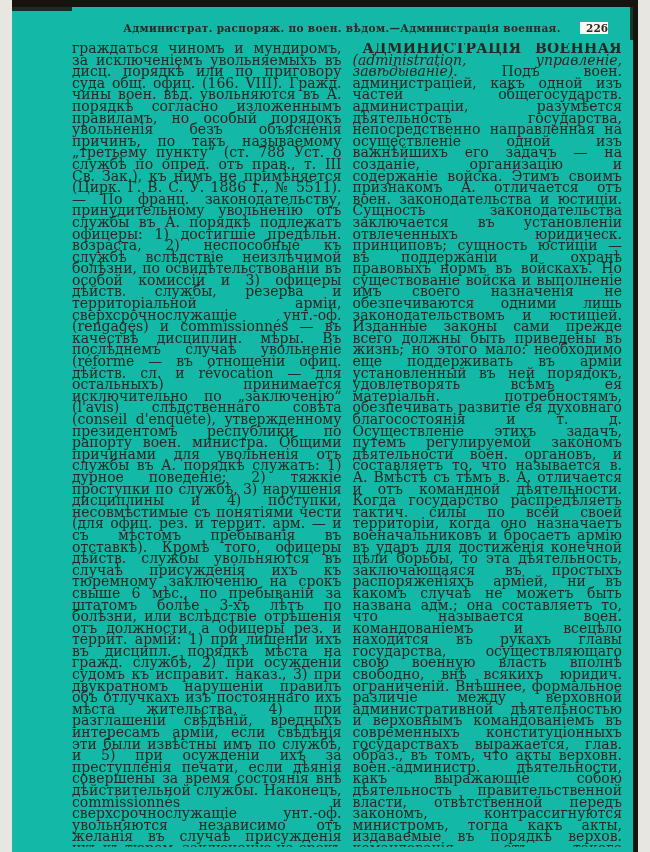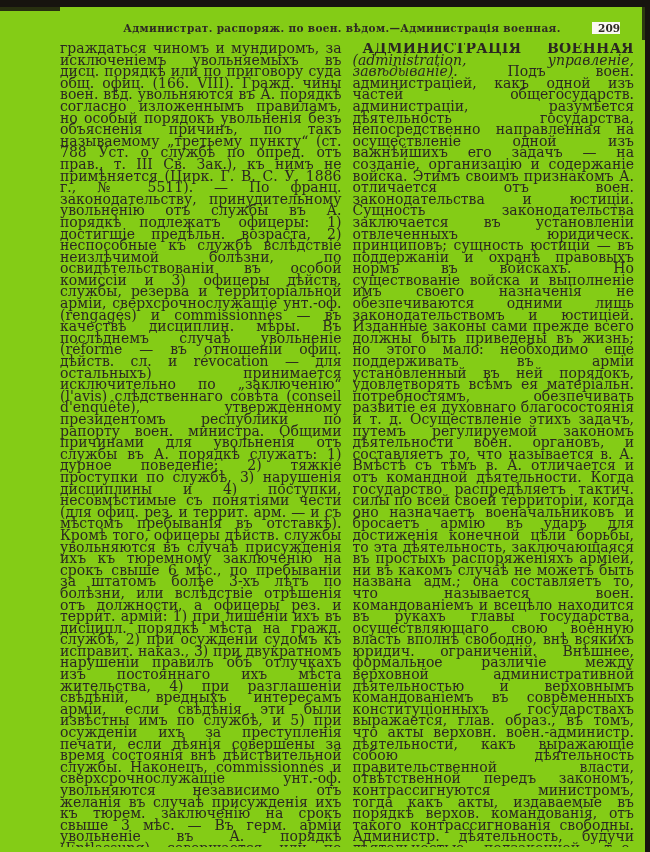--- a/index.html
+++ b/index.html
@@ -5,25 +5,24 @@
   html, body {
     margin: 0;
     padding: 0;
     background: #e8e6e0;
   }
   .page {
     position: relative;
     width: 626px;
     height: 852px;
     margin: 0 auto;
-    background: #84cc16;
+    background: #14b8a6;
     overflow: hidden;
     font-family: "DejaVu Serif", "Liberation Serif", serif;
     color: #2b2722;
-    padding-left: 24px;
   }
   
   .scan-edge-top {
     position: absolute; top: 0; left: 0;
     width: 100%; height: 7px;
     background: #17140f;
   }
   .scan-edge-top::before {
     content: ""; position: absolute; left: 0; top: 7px;
     width: 60px; height: 4px; background: #17140f; opacity: .85;
@@ -110,21 +109,21 @@
 </head>
 <body>
 
 <div class="page">
 
   <div class="scan-edge-top"></div>
   <div class="scan-edge-right"></div>
 
   <header class="running-head">
     <span class="head-title">Администрат. распоряж. по воен. вѣдом.—Администрація военная.</span>
-    <span class="page-num">209</span>
+    <span class="page-num">226</span>
   </header>
 
   <main class="columns">
 
     <section class="col col-left">
       <p class="body-text">граждаться чиномъ и мундиромъ, за исключеніемъ увольняемыхъ въ дисц. порядкѣ или по приговору суда общ. офиц. (166. VIII). Гражд. чины воен. вѣд. увольняются въ А. порядкѣ согласно изложеннымъ правиламъ, но особый порядокъ увольненія безъ объясненія причинъ, по такъ называемому „третьему пункту“ (ст. 788 Уст. о службѣ по опред. отъ прав., т. III Св. Зак.), къ нимъ не примѣняется (Цирк. Г. В. С. У. 1886 г., № 5511). — По франц. законодательству, принудительному увольненію отъ службы въ А. порядкѣ подлежатъ офицеры: 1) достигшіе предѣльн. возраста, 2) неспособные къ службѣ вслѣдствіе неизлѣчимой болѣзни, по освидѣтельствованіи въ особой комиссіи и 3) офицеры дѣйств. службы, резерва и территоріальной арміи, сверхсрочнослужащіе унт.-оф. (rengagés) и commissionnés — въ качествѣ дисциплин. мѣры. Въ послѣднемъ случаѣ увольненіе (réforme — въ отношеніи офиц. дѣйств. сл. и révocation — для остальныхъ) принимается исключительно по „заключенію“ (l'avis) слѣдственнаго совѣта (conseil d'enquête), утвержденному президентомъ республики по рапорту воен. министра. Общими причинами для увольненія отъ службы въ А. порядкѣ служатъ: 1) дурное поведеніе; 2) тяжкіе проступки по службѣ, 3) нарушенія дисциплины и 4) поступки, несовмѣстимые съ понятіями чести (для офиц. рез. и террит. арм. — и съ мѣстомъ пребыванія въ отставкѣ). Кромѣ того, офицеры дѣйств. службы увольняются въ случаѣ присужденія ихъ къ тюремному заключенію на срокъ свыше 6 мѣс., по пребываніи за штатомъ болѣе 3-хъ лѣтъ по болѣзни, или вслѣдствіе отрѣшенія отъ должности, а офицеры рез. и террит. армій: 1) при лишеніи ихъ въ дисципл. порядкѣ мѣста на гражд. службѣ, 2) при осужденіи судомъ къ исправит. наказ., 3) при двукратномъ нарушеніи правилъ объ отлучкахъ изъ постояннаго ихъ мѣста жительства, 4) при разглашеніи свѣдѣній, вредныхъ интересамъ арміи, если свѣдѣнія эти были извѣстны имъ по службѣ, и 5) при осужденіи ихъ за преступленія печати, если дѣянія совершены за время состоянія внѣ дѣйствительной службы. Наконецъ, commissionnés и сверхсрочнослужащіе унт.-оф. увольняются независимо отъ желанія въ случаѣ присужденія ихъ къ тюрем. заключенію на срокъ свыше 3 мѣс. — Въ герм. арміи увольненіе въ А. порядкѣ (Entlassung) совершается или по усмотрѣнію начальства, или по приговору суда чести. Въ первомъ случаѣ причинами къ увольненію служатъ: 1) непригодность къ службѣ, 2) неспособность къ несенію службы, 3) совершеніе наказуемаго дѣянія и 4) присужденіе къ увольненію изъ арміи. По приговору суда чести увольненіе принимается: или въ общемъ порядкѣ, или съ лишеніемъ офицер. званія, чиновъ, орденовъ и знаковъ отличія (Entfernung aus dem off. Stande). Герман. воен. законодательство не устанавливаетъ нормъ предѣльн. возраста, но, въ силу обычая, въ арміи примѣняется принудительное увольненіе чиновъ, не повышаемыхъ по службѣ одновременно со своими сверстниками, что фактически приводитъ къ тѣмъ же результатамъ.</p>
       <p class="section-heading">
         <b class="caps">АДМИНИСТРАТИВНЫЯ РАСПОРЯЖЕНІЯ ПО ВОЕН. ВѢДОМСТВУ.</b>
         <span>См.</span>
         <b class="ref">Военное управленіе.</b>

